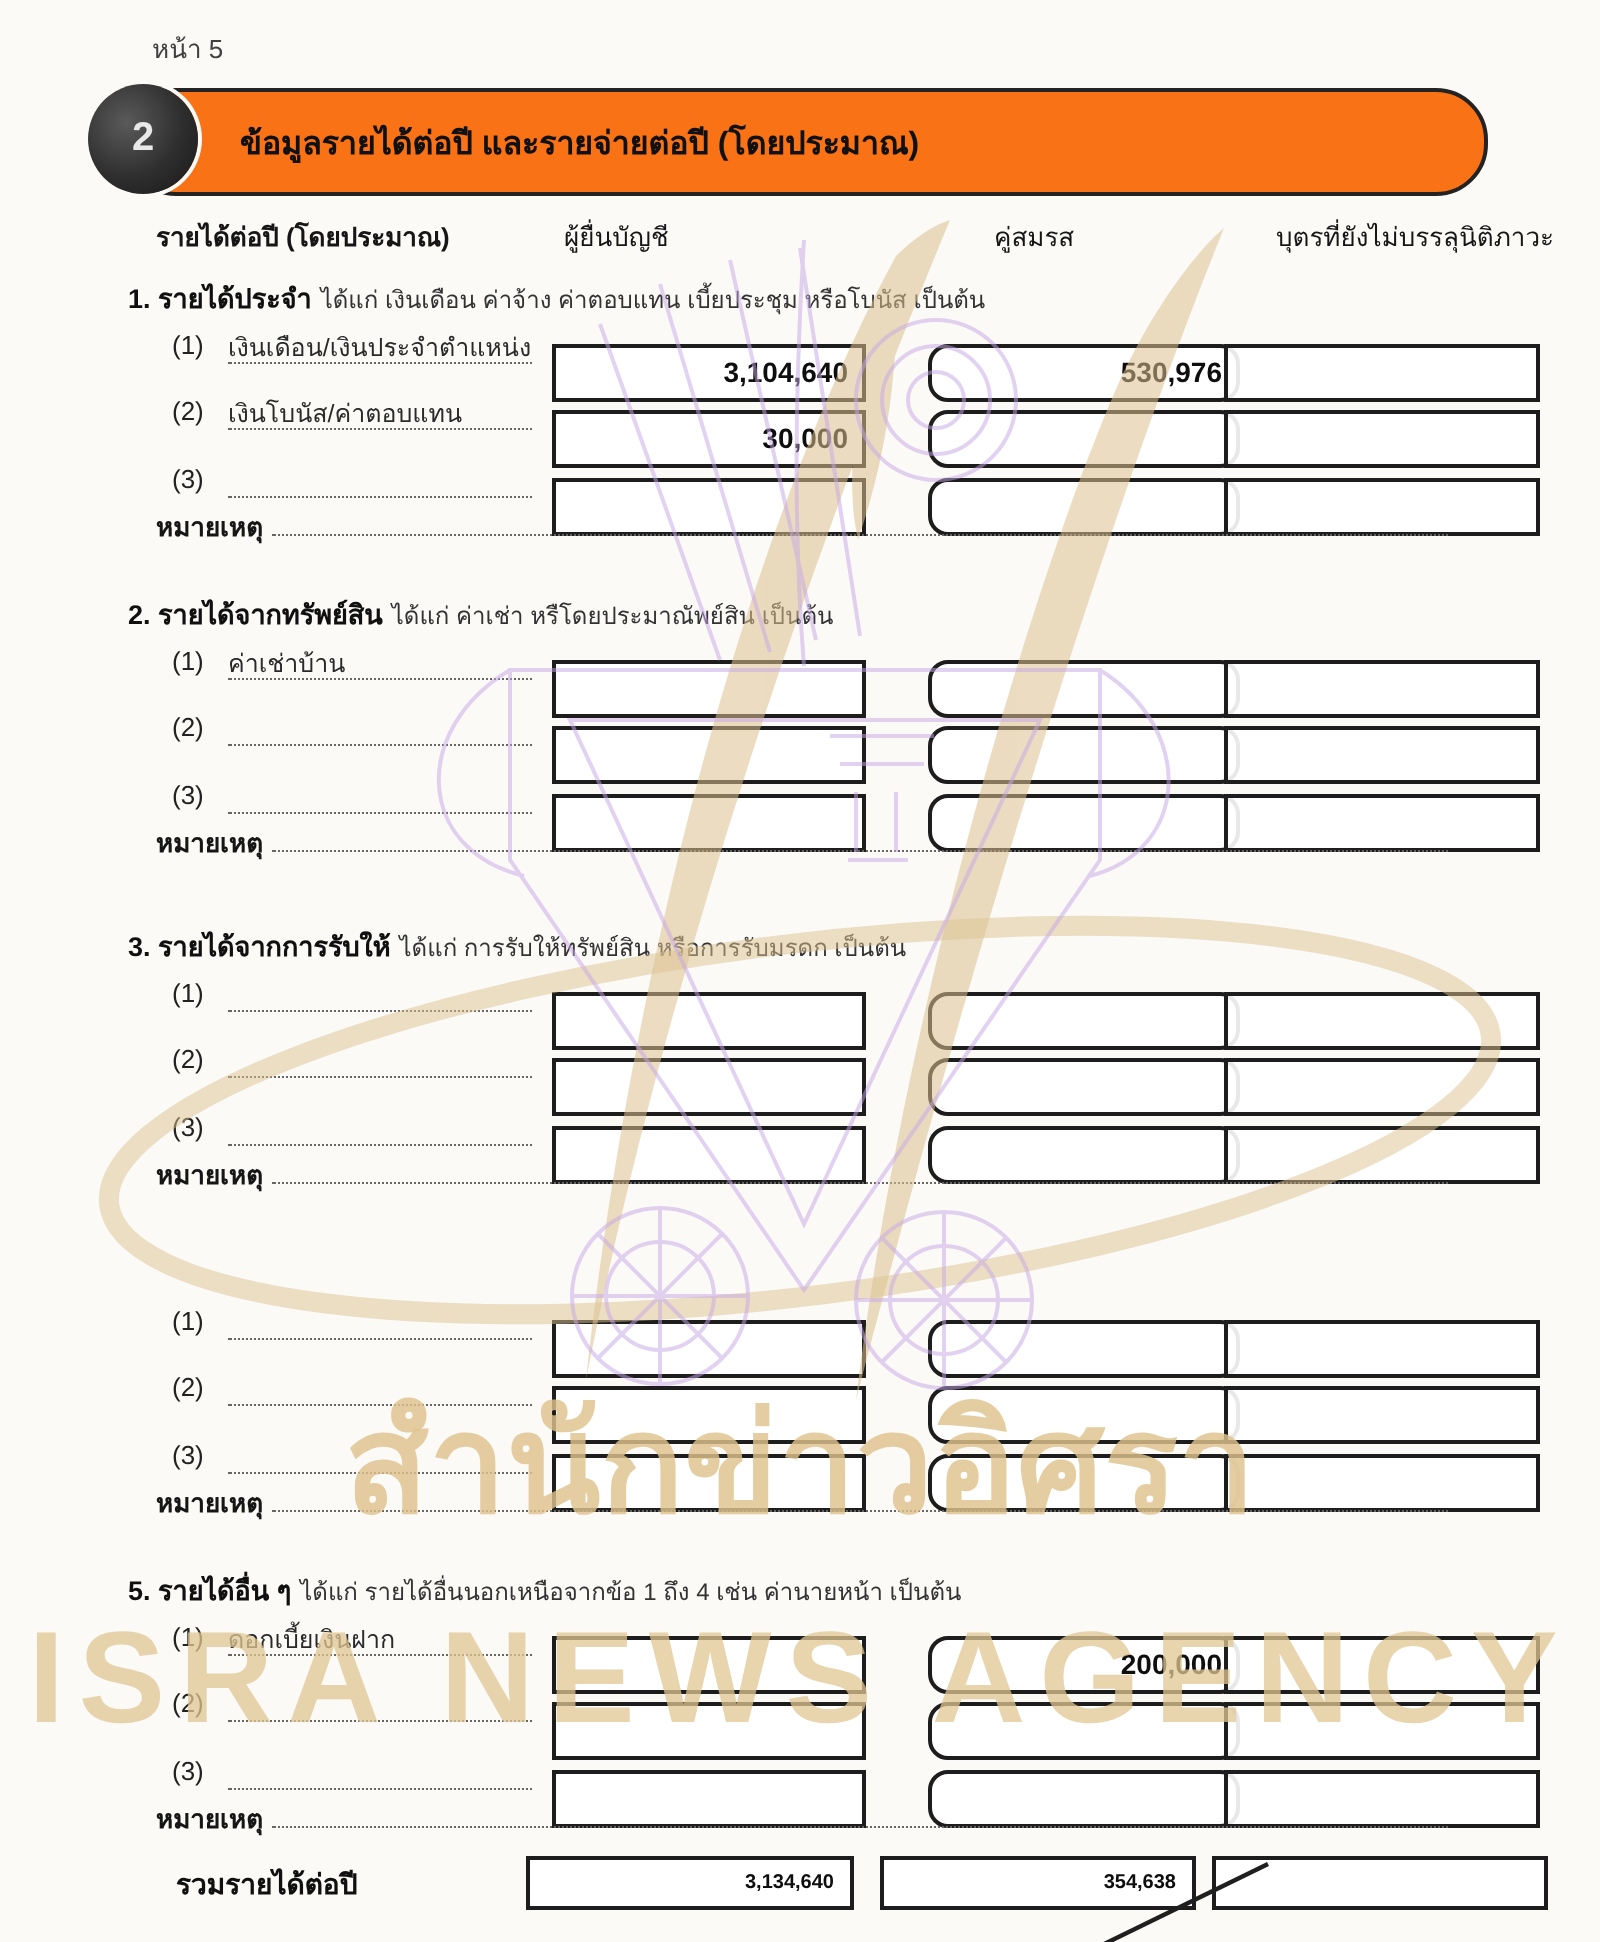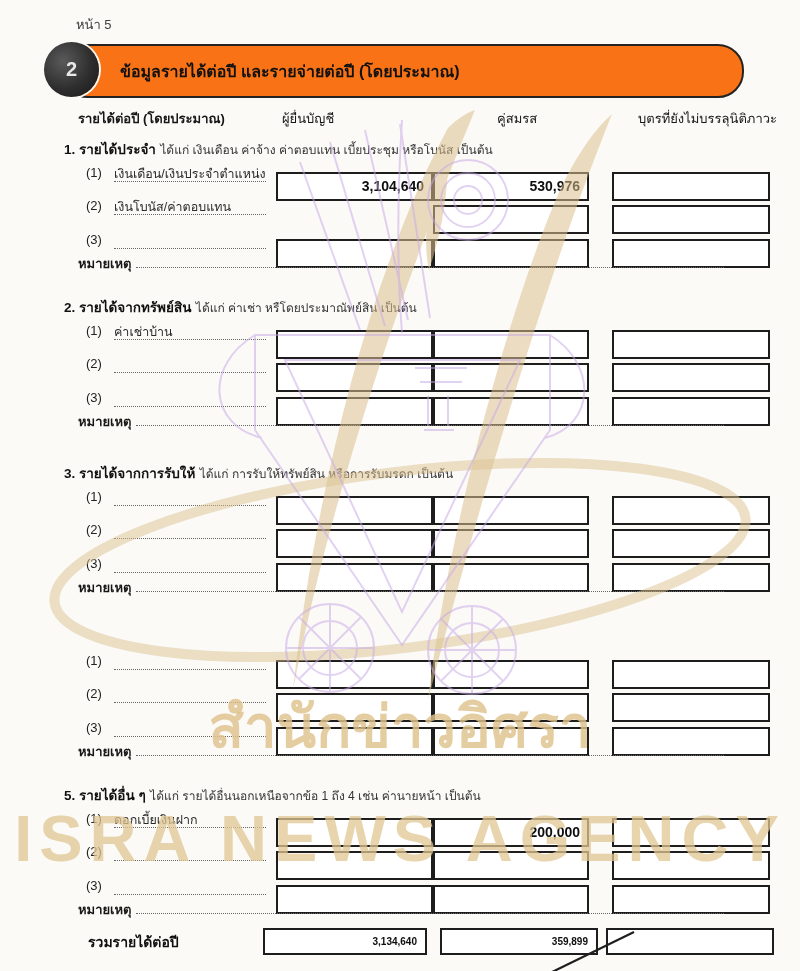--- a/index.html
+++ b/index.html
@@ -39,41 +39,41 @@
     position:absolute;left:114px;top:4px;width:152px;height:17px;
     font-size:12.5px;color:#2a2a2a;white-space:nowrap;overflow:hidden;
     border-bottom:1.5px dotted #666;
   }
   .vbox{
     position:absolute;top:0;height:25px;border:2px solid #1d1d1d;
     background:rgba(255,255,255,.9);font-size:14px;font-weight:bold;
     text-align:right;padding-right:7px;line-height:25px;color:#0e0e0e;margin-top:12px;
   }
   .vb1{left:276px;width:146px;}
-  .vb2{left:433px;width:145px;}
+  .vb2{left:464px;width:145px;border-radius:10px;}
   .vb3{left:612px;width:147px;}
   .notes{position:absolute;left:78px;top:115px;width:670px;font-size:13px;font-weight:bold;color:#161616;white-space:nowrap;}
   .notes .dots{display:inline-block;width:588px;height:13px;border-bottom:1.5px dotted #666;margin-left:4px;}
   
   .s1{top:138px}.s2{top:296px}.s3{top:462px}.s4{top:626px}.s5{top:784px}
   
   .total{position:absolute;left:0;top:925px;width:800px;height:46px;padding-left:35px;}
   .total-label{position:absolute;left:88px;top:6px;font-weight:bold;font-size:14px;color:#101010;}
   .tbox{
     position:absolute;top:3px;height:23px;border:2px solid #1d1d1d;background:#fff;
     font-size:10px;font-weight:bold;text-align:right;padding-right:8px;line-height:23px;color:#0e0e0e;
   }
   .tb1{left:263px;width:152px;}
   .tb2{left:440px;width:146px;}
   .tb3{left:606px;width:156px;}
   
   .wm-svg{position:absolute;left:0;top:0;width:800px;height:971px;pointer-events:none;}
   .wm-thai{
     position:absolute;left:50%;top:698px;transform:translateX(-50%);
-    font-size:58px;font-weight:bold;line-height:1;white-space:nowrap;
+    font-size:69px;font-weight:bold;line-height:1;white-space:nowrap;
     color:rgba(222,194,140,0.82);pointer-events:none;letter-spacing:0px;
   }
   .wm-eng{
     position:absolute;left:50%;top:806px;transform:translateX(-50%);
     font-size:65px;font-weight:bold;line-height:1;white-space:nowrap;
     color:rgba(224,198,146,0.75);pointer-events:none;letter-spacing:7px;
   }
 </style>
 </head>
 <body>
@@ -100,20 +100,21 @@
     <div class="frow r1">
       <span class="row-no">(1)</span>
       <span class="row-label">เงินเดือน/เงินประจำตำแหน่ง</span>
       <span class="vbox vb1">3,104,640</span>
       <span class="vbox vb2">530,976</span>
       <span class="vbox vb3"></span>
     </div>
     <div class="frow r2">
       <span class="row-no">(2)</span>
       <span class="row-label">เงินโบนัส/ค่าตอบแทน</span>
+      <span class="vbox vb1">30,000</span>
       <span class="vbox vb2"></span>
       <span class="vbox vb3"></span>
     </div>
     <div class="frow r3">
       <span class="row-no">(3)</span>
       <span class="row-label"></span>
       <span class="vbox vb1"></span>
       <span class="vbox vb2"></span>
       <span class="vbox vb3"></span>
     </div>
@@ -228,21 +229,21 @@
       <span class="vbox vb1"></span>
       <span class="vbox vb2"></span>
       <span class="vbox vb3"></span>
     </div>
     <div class="notes"><span>หมายเหตุ</span><span class="dots"></span></div>
   </div>
 
   <div class="total">
     <span class="total-label">รวมรายได้ต่อปี</span>
     <span class="tbox tb1">3,134,640</span>
-    <span class="tbox tb2">359,899</span>
+    <span class="tbox tb2">354,638</span>
     <span class="tbox tb3"></span>
   </div>
 
   <svg class="wm-svg" viewBox="0 0 800 971" xmlns="http://www.w3.org/2000/svg">
 
     <g fill="#dcc190" opacity="0.55">
       <path d="M 475,110 C 400,290 330,500 293,690 C 310,530 360,290 448,128 C 458,118 468,112 475,110 Z"></path>
       <path d="M 612,114 C 545,280 480,500 428,700 C 452,500 520,280 560,190 C 578,152 598,126 612,114 Z"></path>
       <path d="M 447,130 C 430,185 421,235 429,270 C 444,226 451,176 447,130 Z"></path>
     </g>

